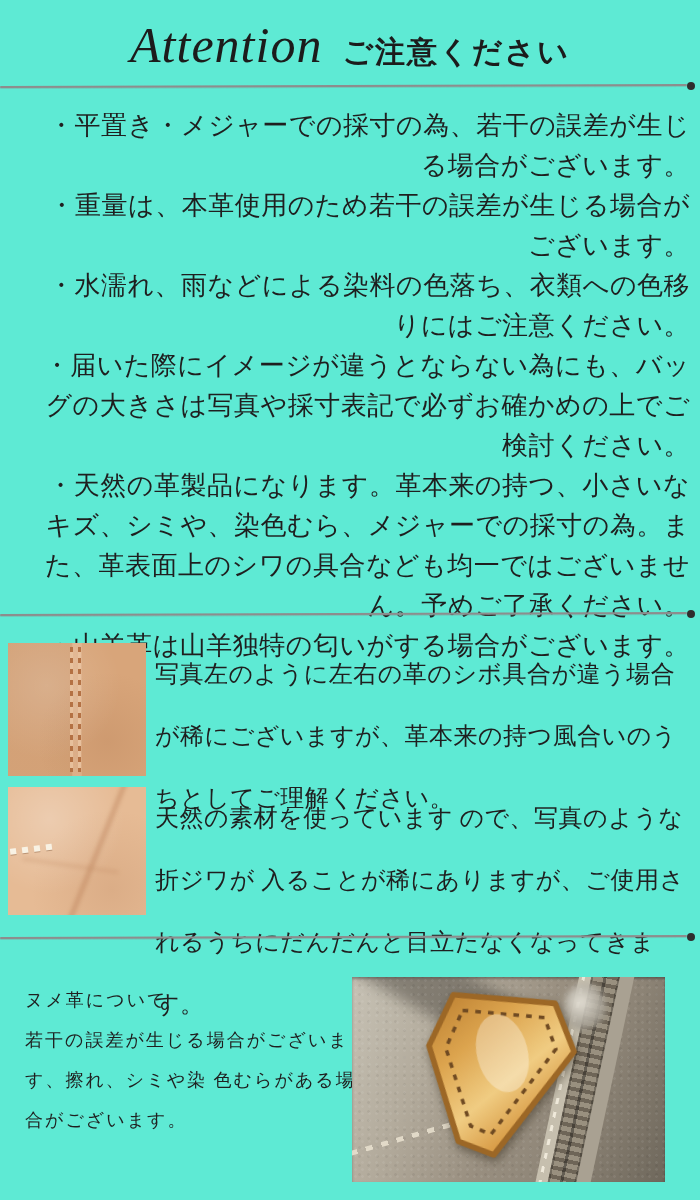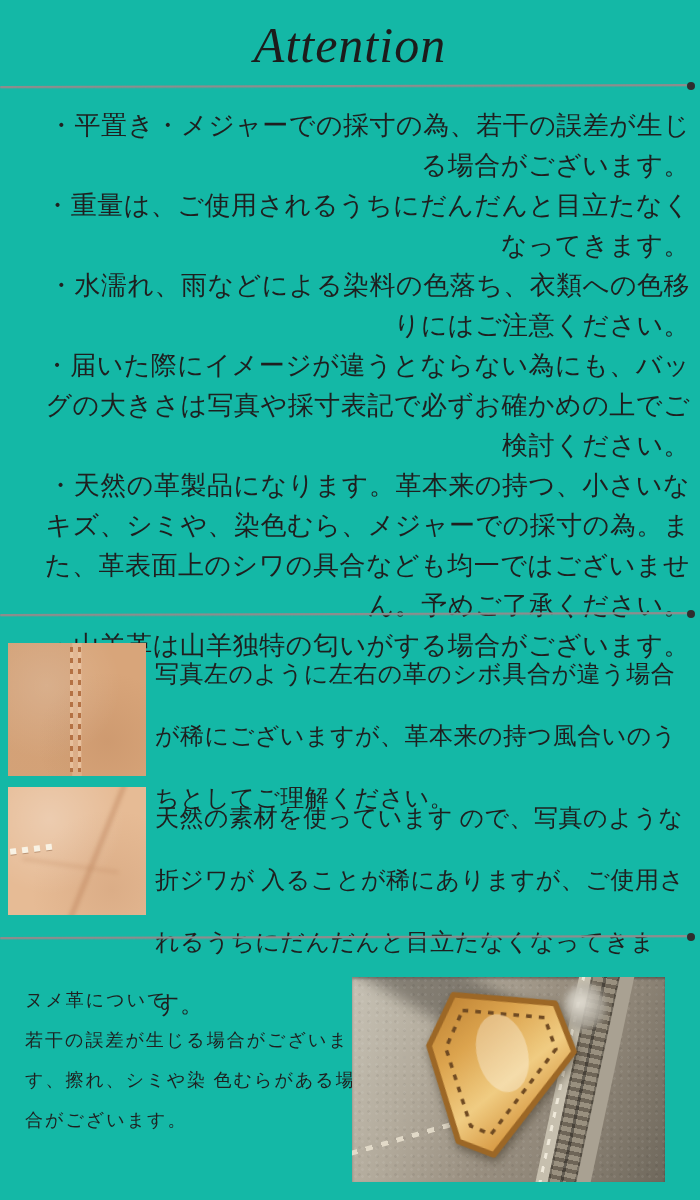--- a/index.html
+++ b/index.html
@@ -1,18 +1,18 @@
 <!DOCTYPE html>
 <html><head>
 <meta charset="utf-8">
 <style>
   * { margin:0; padding:0; box-sizing:border-box; }
   html,body { background:#ffffff; }
   body { font-family:"Liberation Serif","DejaVu Serif",serif; color:#1f1f1f; }
-  .page { position:relative; width:700px; height:1200px; background:#14b8a6; overflow:hidden; margin:0 auto; }
+  .page { position:relative; width:700px; height:1200px; background:#5eead4; overflow:hidden; margin:0 auto; }
 
   
   .header { position:absolute; top:16px; left:0; width:100%; display:flex; justify-content:center; align-items:baseline; gap:20px; }
   .header .script { font-style:italic; font-size:50px; font-weight:400; letter-spacing:1px; color:#1c1c1c; }
   .header .jp { font-size:30px; font-weight:600; color:#1c1c1c; letter-spacing:2px; }
 
   
   .divider { position:absolute; left:0; width:695px; height:8px; }
   .divider .line { position:absolute; left:0; right:8px; top:3px; height:2px; background:#8d8d8d; border-radius:2px/2px; transform:rotate(-0.15deg); box-shadow:0 1px 0 rgba(141,141,141,.35); }
   .divider .dot { position:absolute; right:0; top:0; width:8px; height:8px; border-radius:50%; background:#2e2e2e; }
@@ -74,30 +74,31 @@
   .glint { position:absolute; left:212px; top:6px; width:42px; height:48px; border-radius:50%;
       background:radial-gradient(circle at 40% 40%, #e8e4da, #9c968a 70%, transparent 75%); filter:blur(3px); opacity:.9; }
 </style>
 </head>
 <body>
 
 <div class="page">
 
   <div class="header">
     <span class="script">Attention</span>
+    <span class="jp">ご注意ください</span>
   </div>
 
   <div class="divider d1">
     <span class="line"></span>
     <span class="dot"></span>
   </div>
 
   <ul class="notes">
     <li><span class="bm">・</span><span>平置き・メジャーでの採寸の為、若干の誤差が生じる場合がございます。</span></li>
-    <li><span class="bm">・</span><span>重量は、ご使用されるうちにだんだんと目立たなくなってきます。</span></li>
+    <li><span class="bm">・</span><span>重量は、本革使用のため若干の誤差が生じる場合がございます。</span></li>
     <li><span class="bm">・</span><span>水濡れ、雨などによる染料の色落ち、衣類への色移りにはご注意ください。</span></li>
     <li><span class="bm">・</span><span>届いた際にイメージが違うとならない為にも、バッグの大きさは写真や採寸表記で必ずお確かめの上でご検討ください。</span></li>
     <li><span class="bm">・</span><span>天然の革製品になります。革本来の持つ、小さいなキズ、シミや、染色むら、メジャーでの採寸の為。また、革表面上のシワの具合なども均一ではございません。予めご了承ください。</span></li>
     <li><span class="bm">・</span><span>山羊革は山羊独特の匂いがする場合がございます。</span></li>
   </ul>
 
   <div class="divider d2">
     <span class="line"></span>
     <span class="dot"></span>
   </div>

